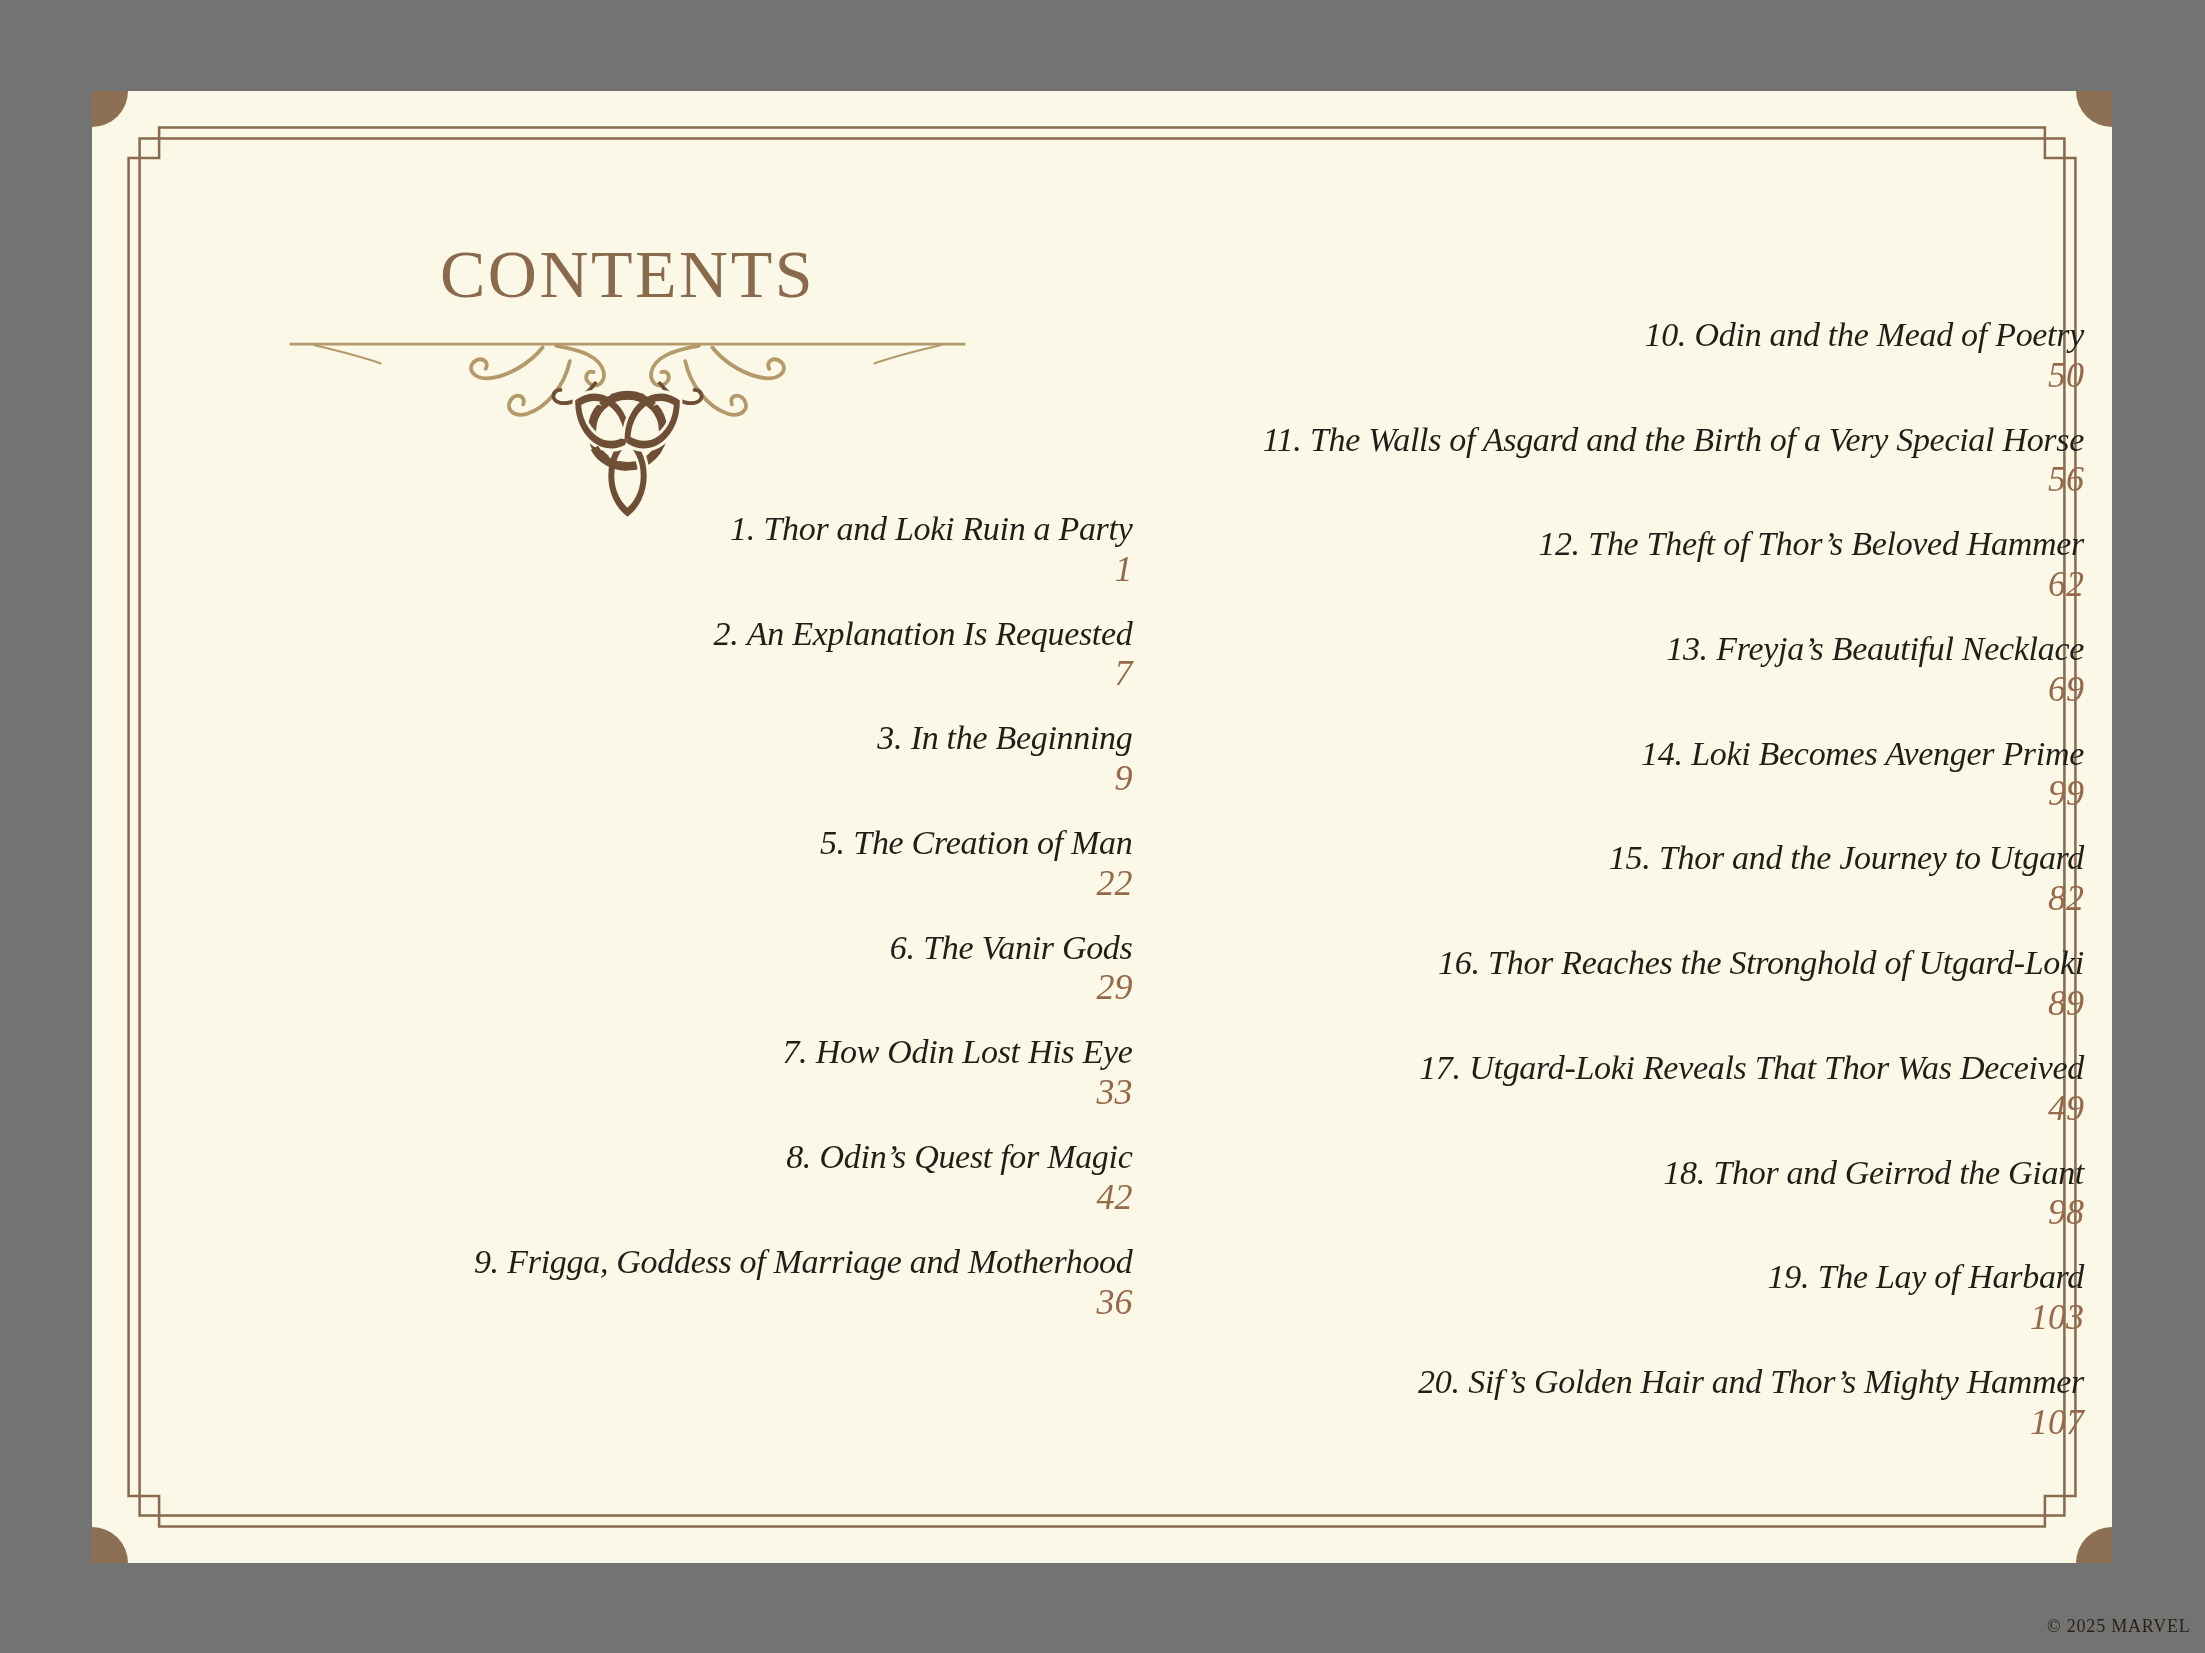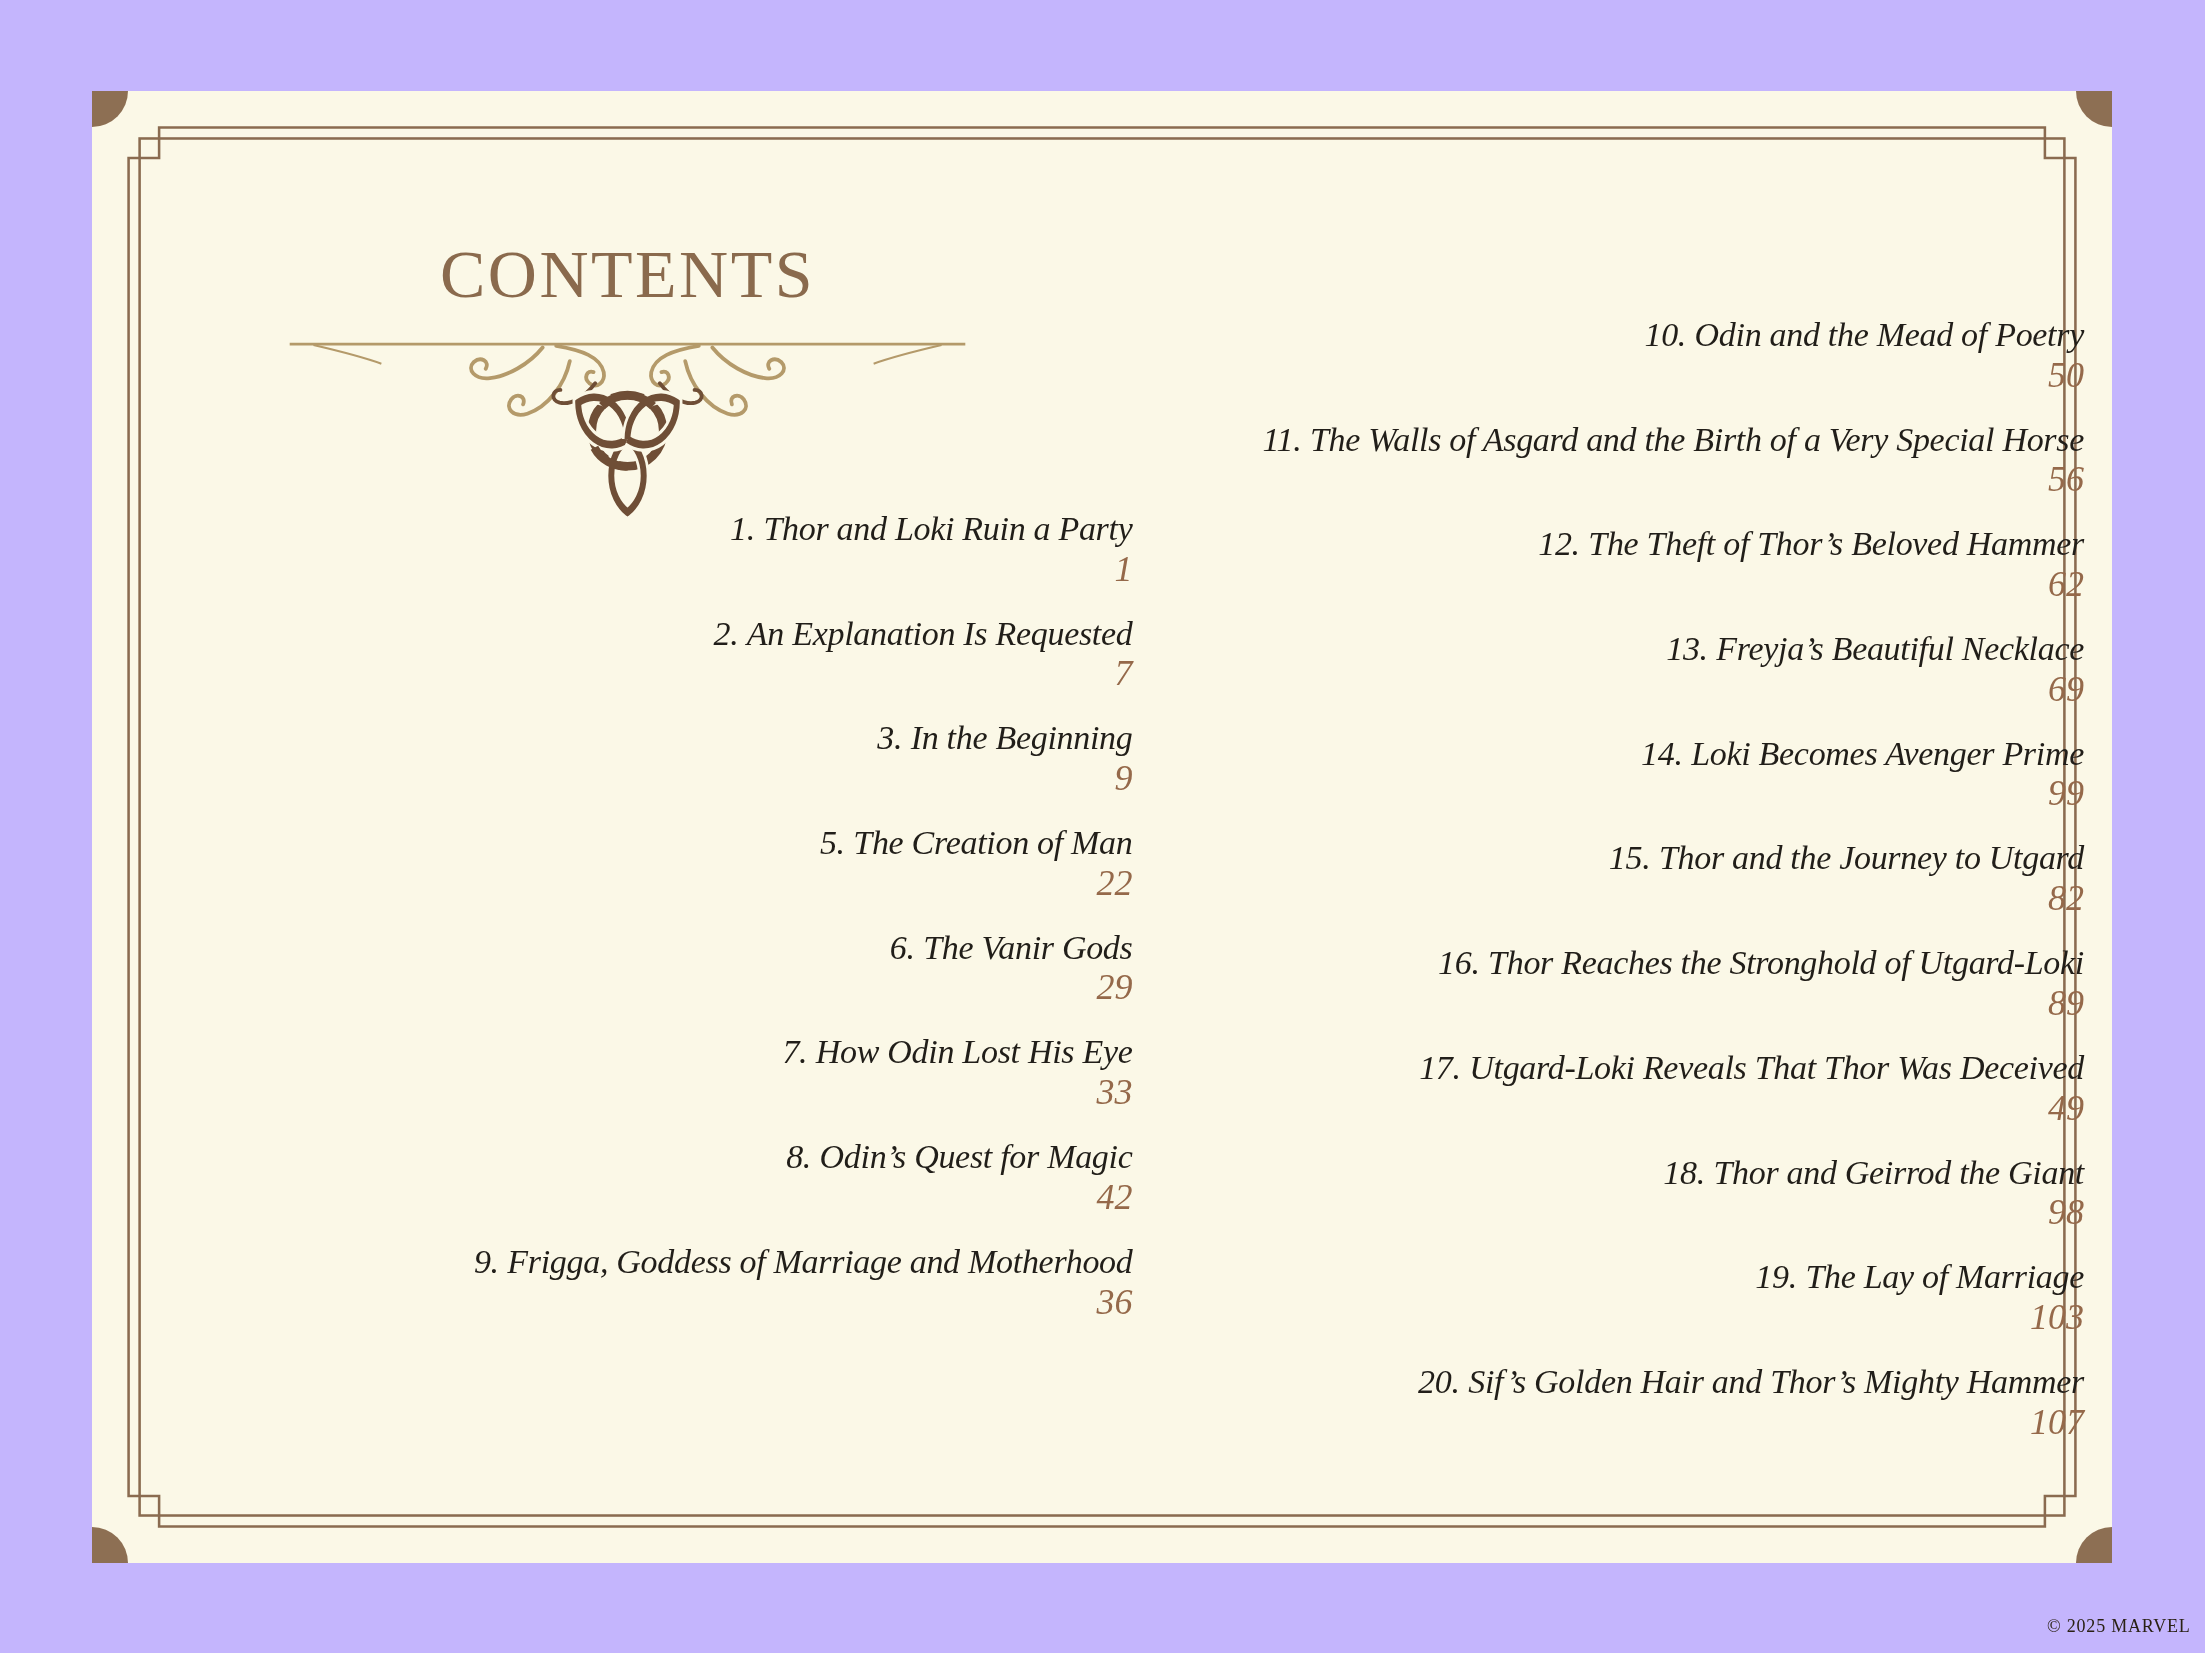--- a/index.html
+++ b/index.html
@@ -9,21 +9,21 @@
   body {
     width: 2205px;
     height: 1654px;
     overflow: hidden;
     font-family: "Liberation Serif", "DejaVu Serif", serif;
   }
   .screen {
     position: relative;
     width: 2205px;
     height: 1654px;
-    background: #c4b5fd;
+    background: #737373;
   }
   .page {
     position: absolute;
     left: 92px;
     top: 91px;
     width: 2020px;
     height: 1472px;
     background: #fbf8e7;
   }
   .border-svg {
@@ -272,21 +272,21 @@
           <div class="entry-page">49</div>
         </div>
           <div class="entry">
           <div class="entry-title">
             <span class="num">18.</span><span>Thor and Geirrod the Giant</span>
           </div>
           <div class="entry-page">98</div>
         </div>
           <div class="entry">
           <div class="entry-title">
-            <span class="num">19.</span><span>The Lay of Marriage</span>
+            <span class="num">19.</span><span>The Lay of Harbard</span>
           </div>
           <div class="entry-page">103</div>
         </div>
           <div class="entry">
           <div class="entry-title">
             <span class="num">20.</span><span>Sif’s Golden Hair and Thor’s Mighty Hammer</span>
           </div>
           <div class="entry-page">107</div>
         </div>
         </div>

